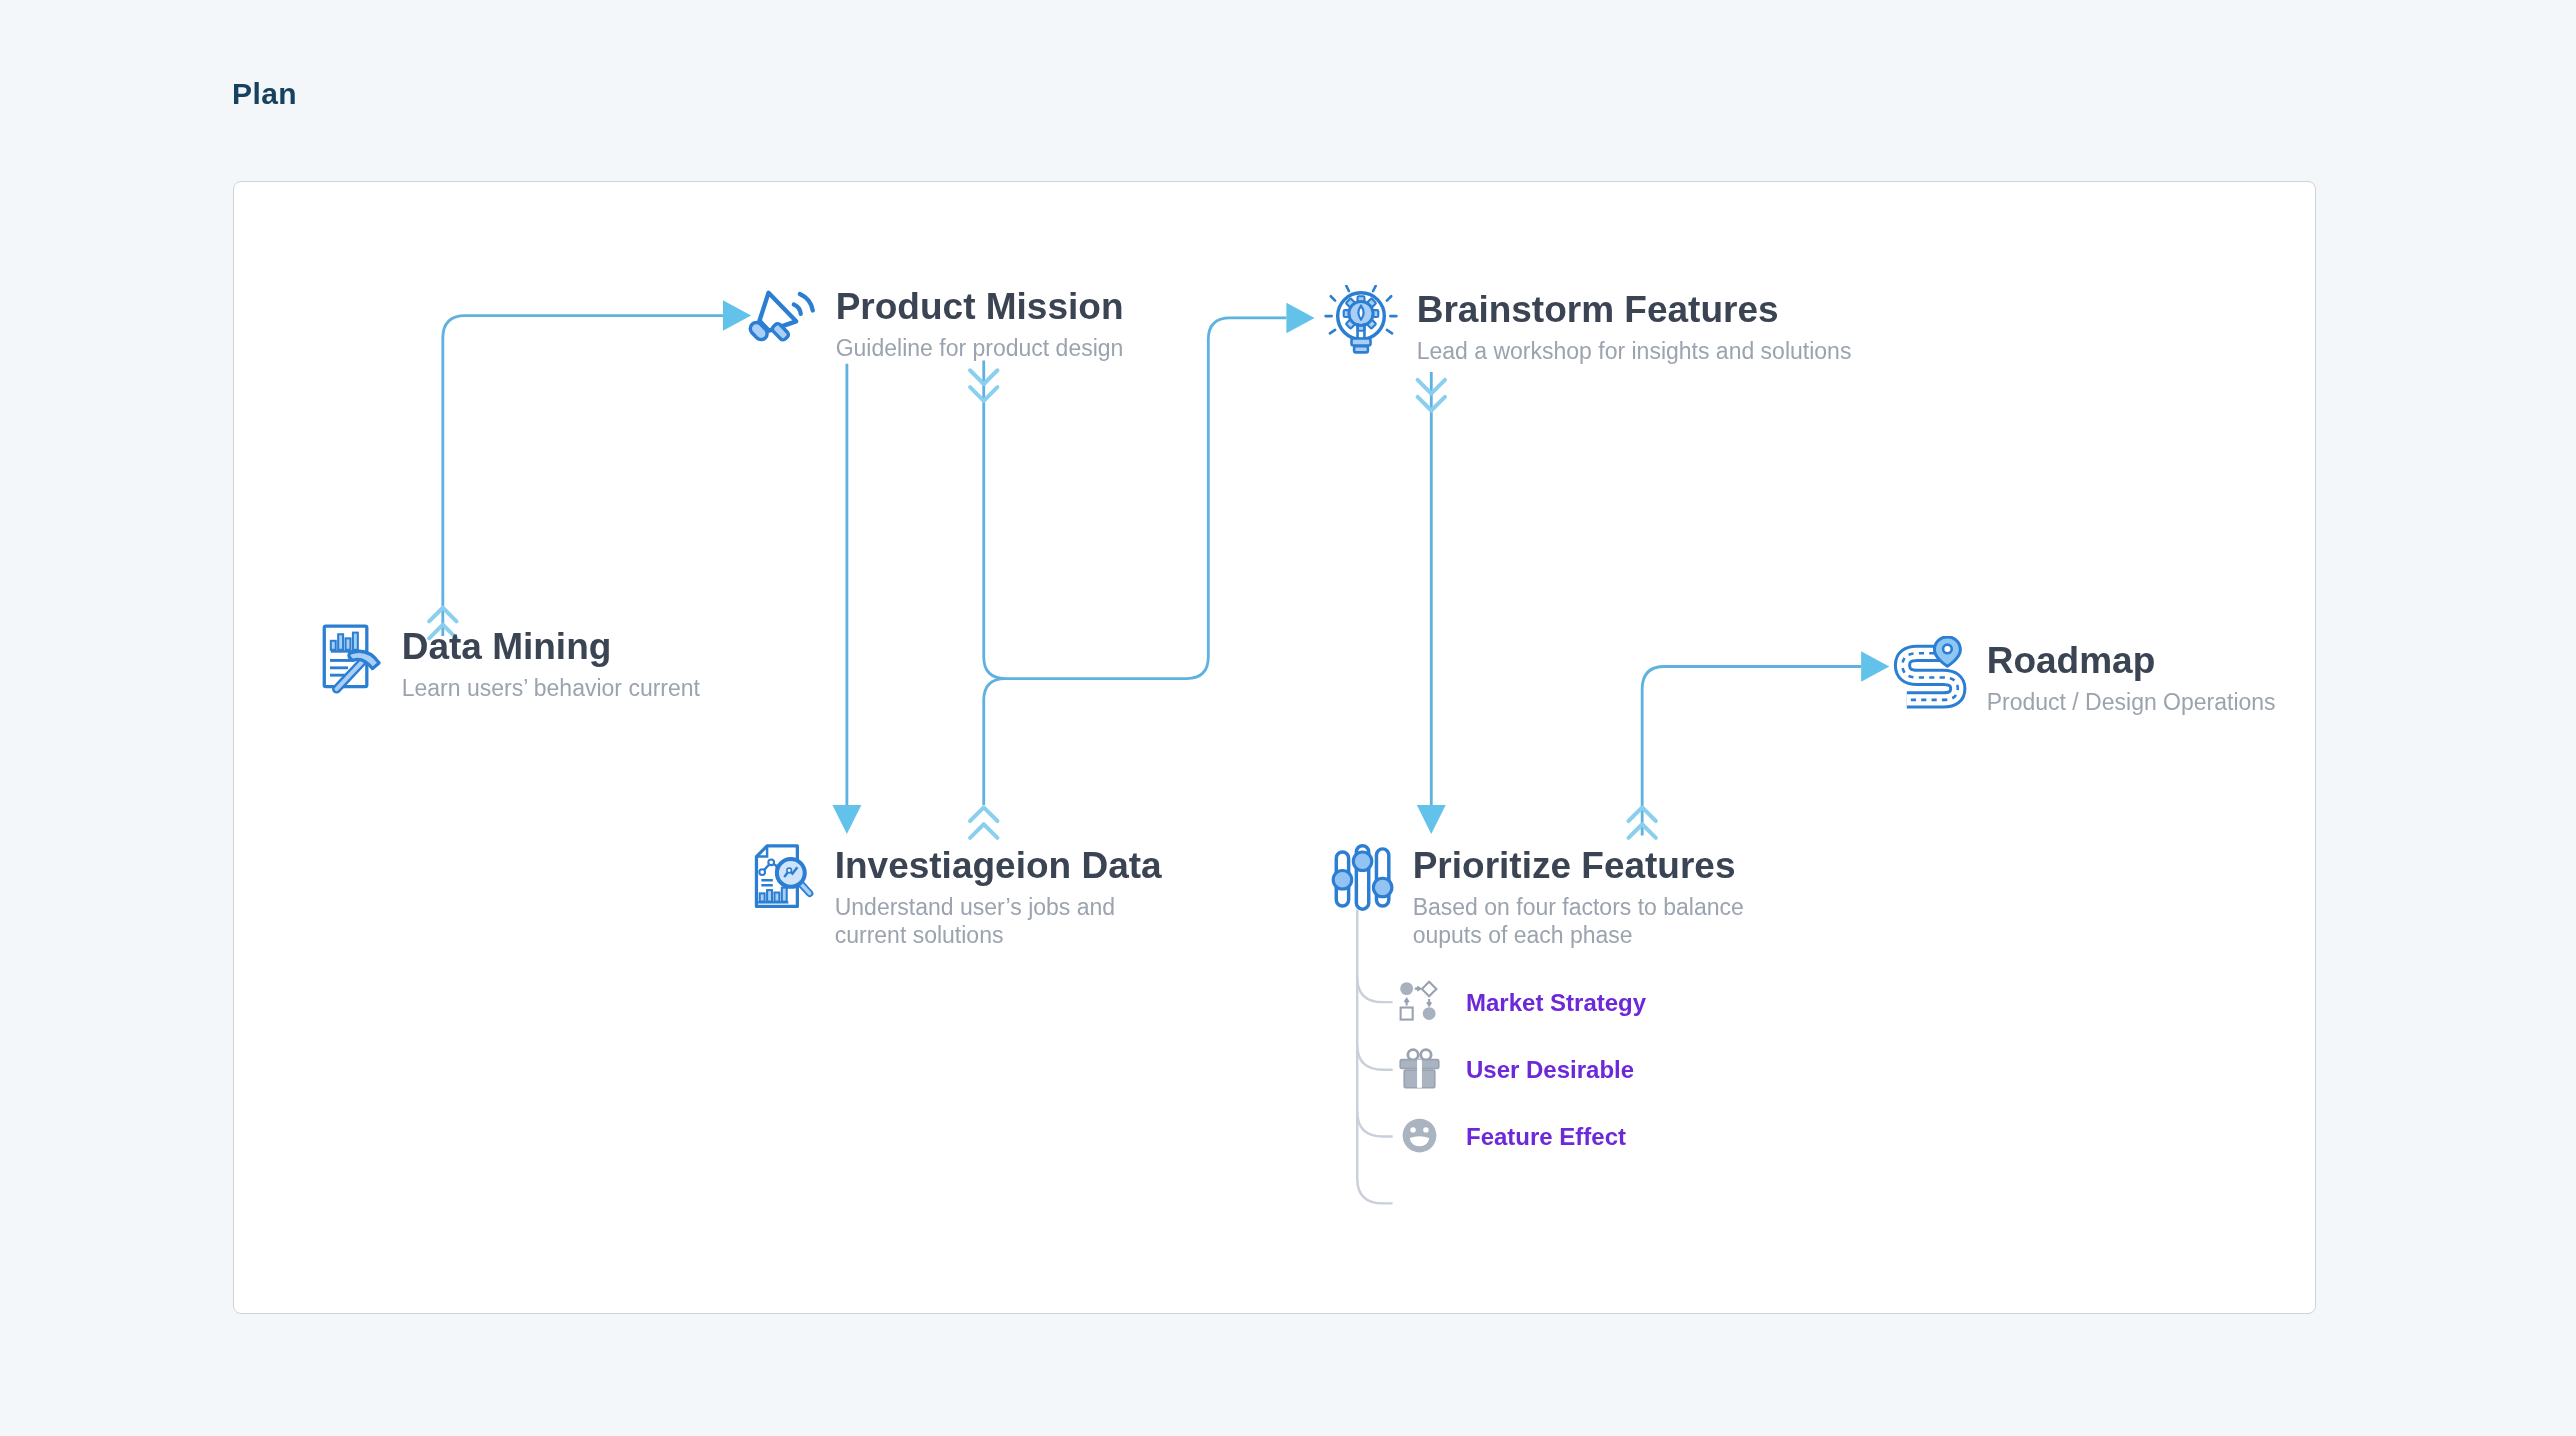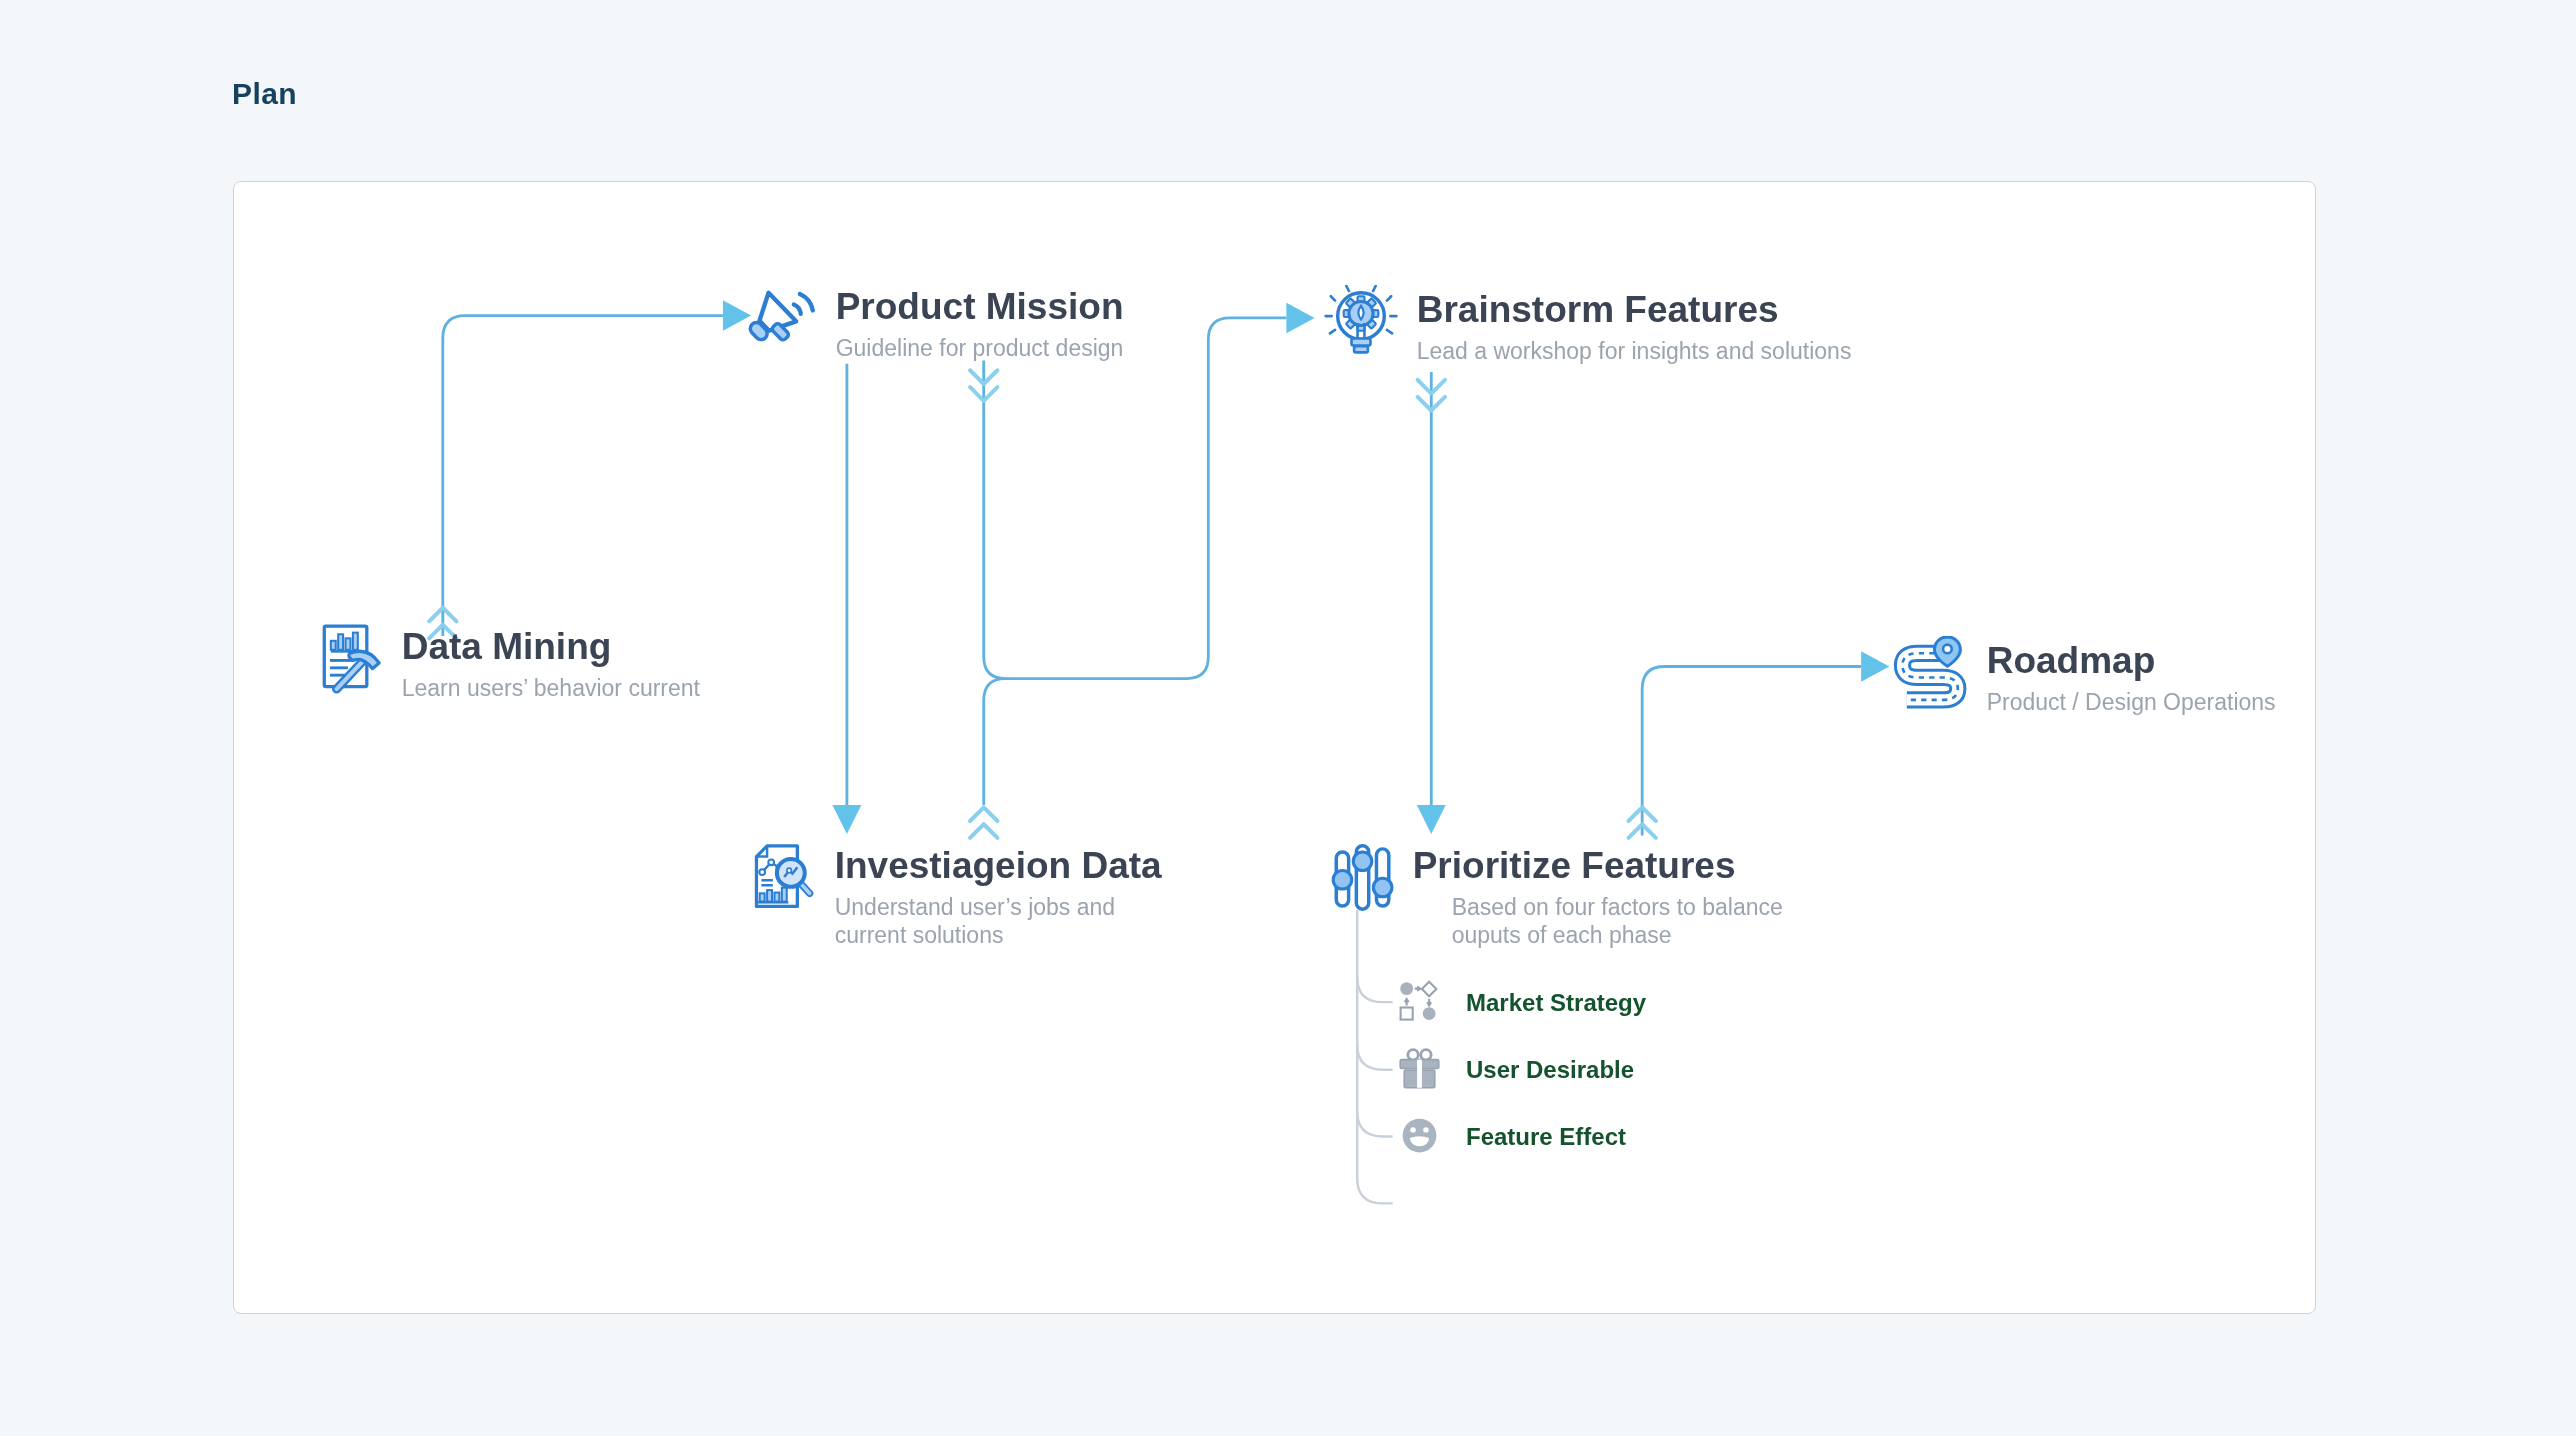--- a/index.html
+++ b/index.html
@@ -40,29 +40,29 @@
   .node .ntext { display: flex; flex-direction: column; }
   .node .ntitle {
     font-size: 37px; font-weight: 700; color: #3b4453;
     line-height: 1.04; white-space: nowrap;
   }
   .node .nsub {
     font-size: 23px; font-weight: 400; color: #9aa3ae;
     line-height: 1.22; margin-top: 7.2px;
   }
   .node .nsub.wrap-narrow { max-width: 322px; white-space: normal; }
-  .node .nsub.wrap-mid { max-width: 374px; white-space: normal; margin-left: 39px; }
+  .node .nsub.wrap-mid { max-width: 374px; white-space: normal; }
 
   .factor {
     position: absolute; left: 1397px;
     display: flex; align-items: center; height: 45px;
   }
   .factor .ficon { flex: 0 0 auto; margin-right: 24px; }
   .factor .flabel {
-    font-size: 24px; font-weight: 700; color: #14532d; white-space: nowrap;
+    font-size: 24px; font-weight: 700; color: #6d28d9; white-space: nowrap;
   }
 </style>
 </head>
 <body>
 
 <div class="canvas">
 
   <h1 class="plan-title">Plan</h1>
 
   <div class="panel"></div>

